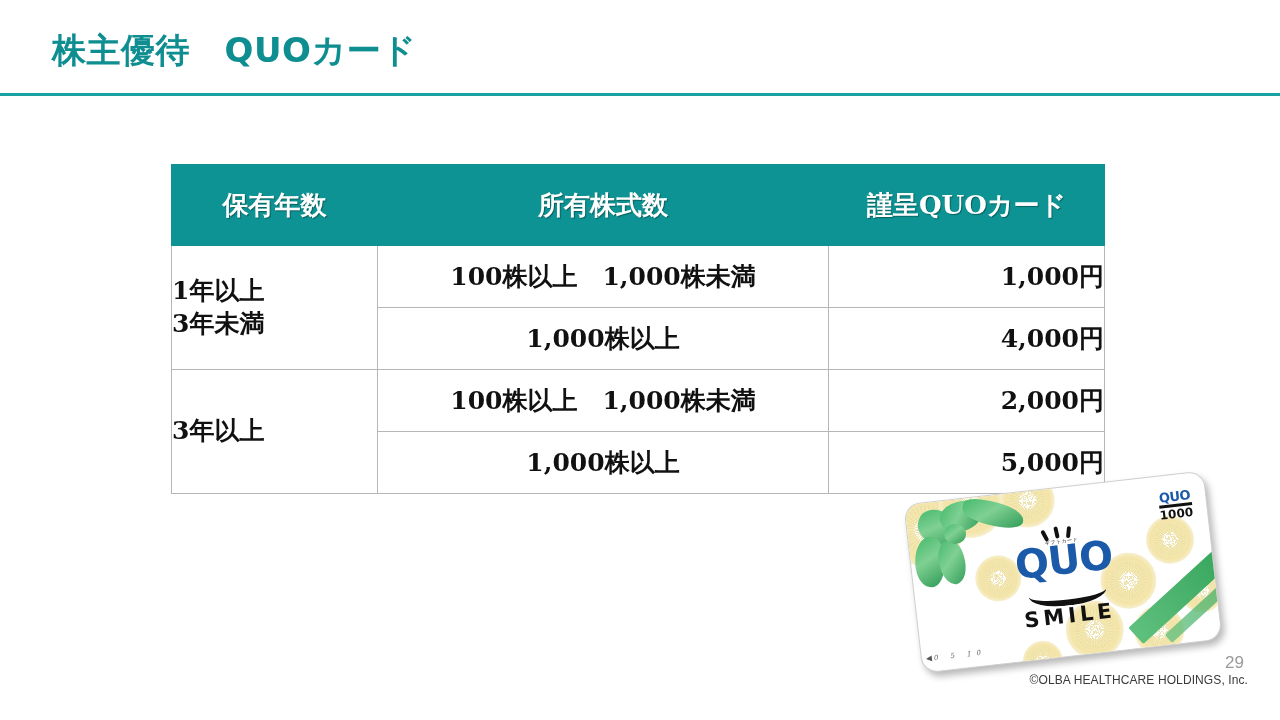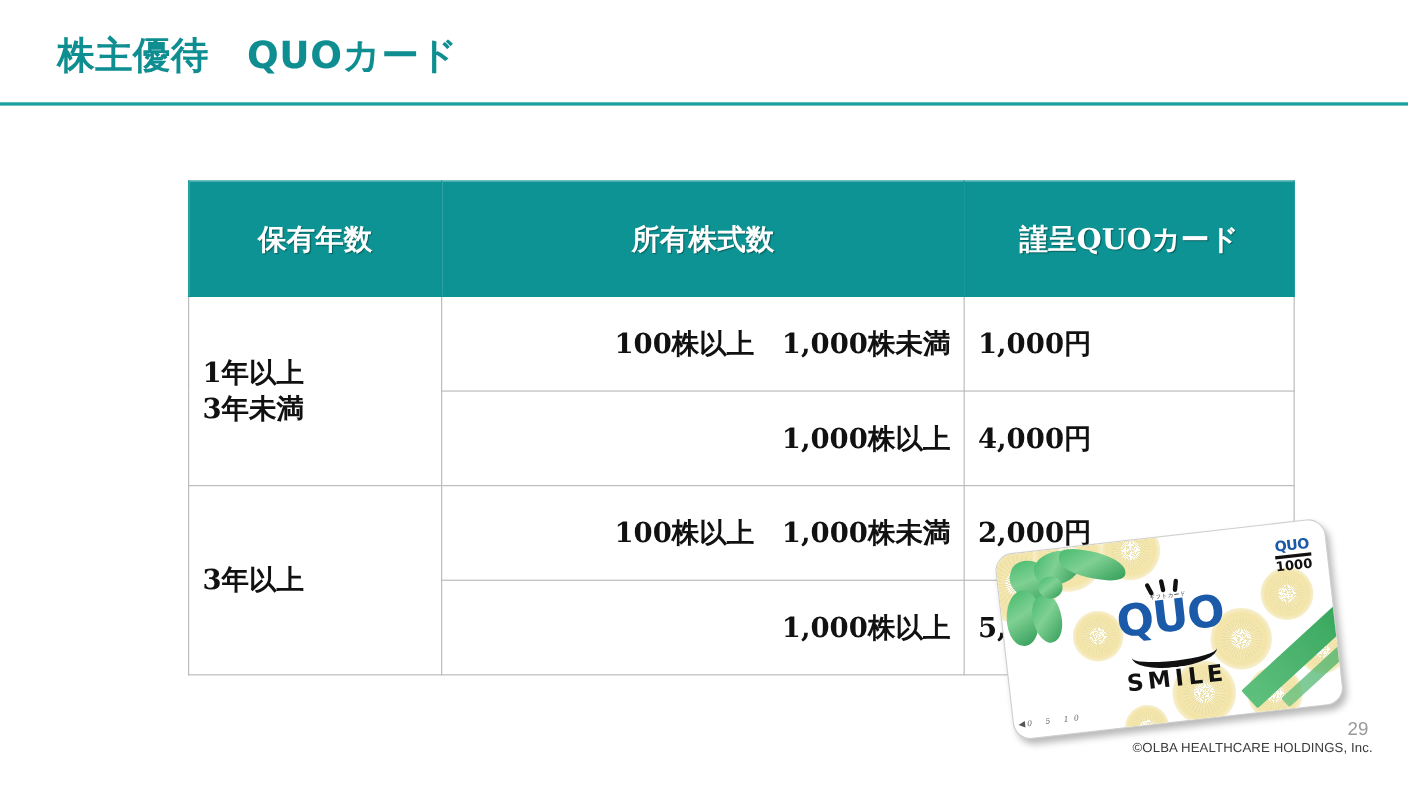--- a/index.html
+++ b/index.html
@@ -42,21 +42,21 @@
     position: absolute;
     left: 171px;
     top: 164px;
     width: 930px;
     border-collapse: collapse;
     table-layout: fixed;
     font-family: "DejaVu Serif", "Liberation Serif", serif;
   }
   #benefit-table td, #benefit-table th {
     border: 1px solid #b6b6b6;
-    padding: 12px;
+    padding: 0;
     margin: 0;
   }
   #benefit-table thead th {
     background: #0d9393;
     color: #ffffff;
     height: 80px;
     font-size: 26px;
     font-weight: bold;
     text-align: center;
     vertical-align: middle;
@@ -78,26 +78,26 @@
     background: #ffffff;
     vertical-align: middle;
   }
   td.cell-years {
     text-align: left;
     font-size: 26px;
     line-height: 1.3;
     white-space: pre-line;
   }
   td.cell-shares {
-    text-align: right;
+    text-align: center;
     padding-left: 36px;
     white-space: pre;
   }
   td.cell-gift {
-    text-align: left;
+    text-align: right;
   }
 
   
   #quo-card-wrap {
     position: absolute;
     left: 912px;
     top: 487px;
     width: 310px;
     height: 172px;
   }

